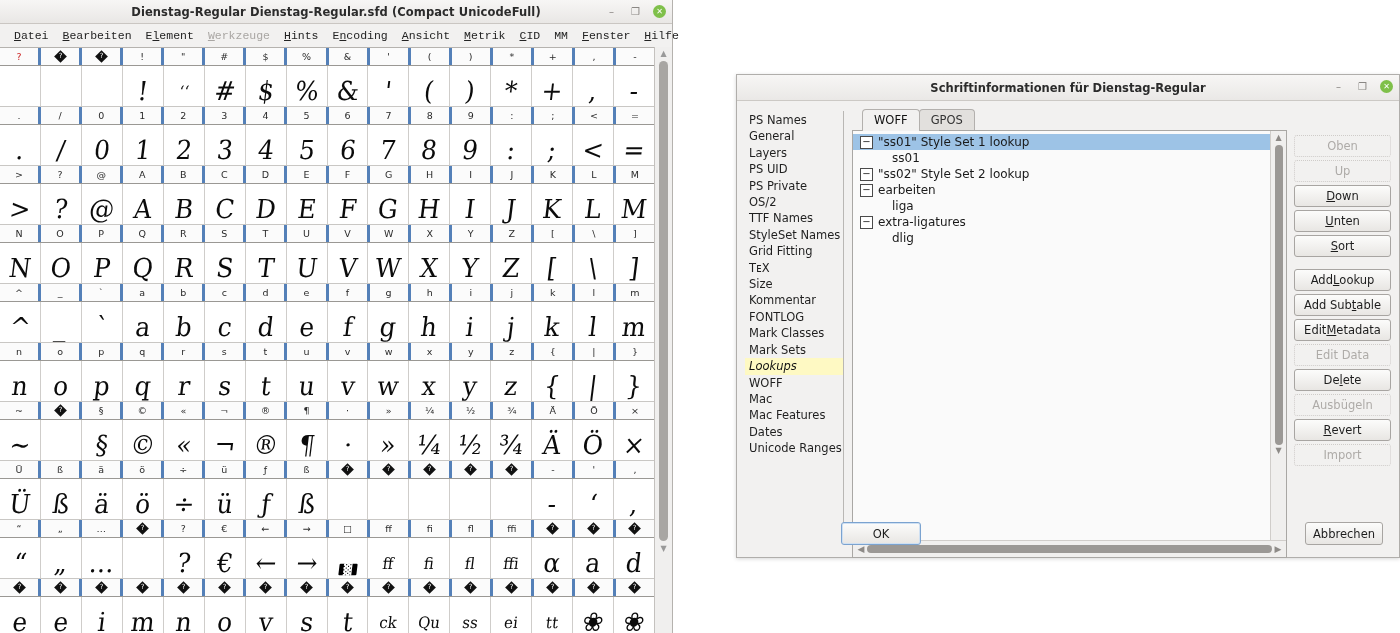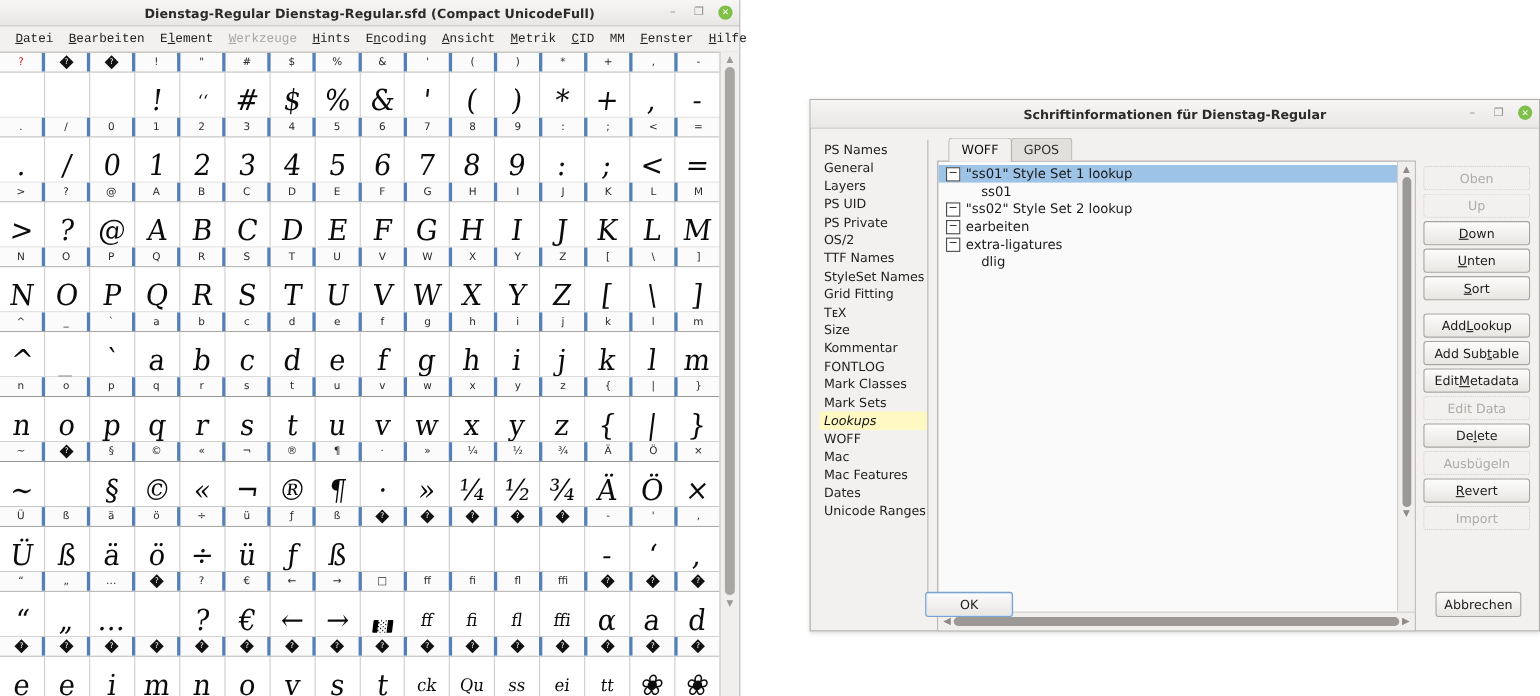--- a/index.html
+++ b/index.html
@@ -50,21 +50,21 @@
   .gcell .gl.inv{background:#000;color:#fff;font-size:11px;bottom:3px;
                  margin:0 28%;border-radius:1px;}
 
   .vscroll{width:17px;background:#f0efee;border-left:1px solid #c4c1be;
            display:flex;flex-direction:column;align-items:center;}
   .vscroll .arr{height:13px;display:flex;align-items:center;justify-content:center;
            font-size:8px;color:#999;}
   .vscroll .thumb{width:9px;background:#a8a6a3;border-radius:5px;}
 
   
-  #dialog{position:absolute;left:736px;top:90px;width:664px;height:484px;
+  #dialog{position:absolute;left:736px;top:74px;width:664px;height:484px;
           background:#f2f1f0;border:1px solid #b0aeab;box-sizing:border-box;
           box-shadow:0 1px 4px rgba(0,0,0,.16);}
   .dtitle{height:25px;background:linear-gradient(#f7f6f5,#eae8e6);
           border-bottom:1px solid #ccc9c5;display:flex;align-items:center;
           justify-content:center;position:relative;}
   .dtitle .ttl{font-size:11.5px;font-weight:bold;color:#2b2b2b;}
   .dbody{display:flex;height:calc(100% - 25px);padding:8px 8px 0 8px;box-sizing:border-box;}
 
   .sidelist{width:98px;padding-top:3px;flex-shrink:0;}
   .sidelist .si{padding:1px 4px;font-size:11.5px;color:#1f1f1f;line-height:14.4px;white-space:nowrap;}
@@ -970,20 +970,23 @@
                 <span>ss01</span>
               </div>
               <div class="tline">
                 <span class="exp">−</span>
                 <span>"ss02" Style Set 2 lookup</span>
               </div>
               <div class="tline">
                 <span class="exp">−</span>
                 <span>earbeiten</span>
               </div>
+              <div class="tline child">
+                <span>liga</span>
+              </div>
               <div class="tline">
                 <span class="exp">−</span>
                 <span>extra-ligatures</span>
               </div>
               <div class="tline child">
                 <span>dlig</span>
               </div>
             </div>
           <div class="tvscroll">
             <div class="arr">▲</div>

